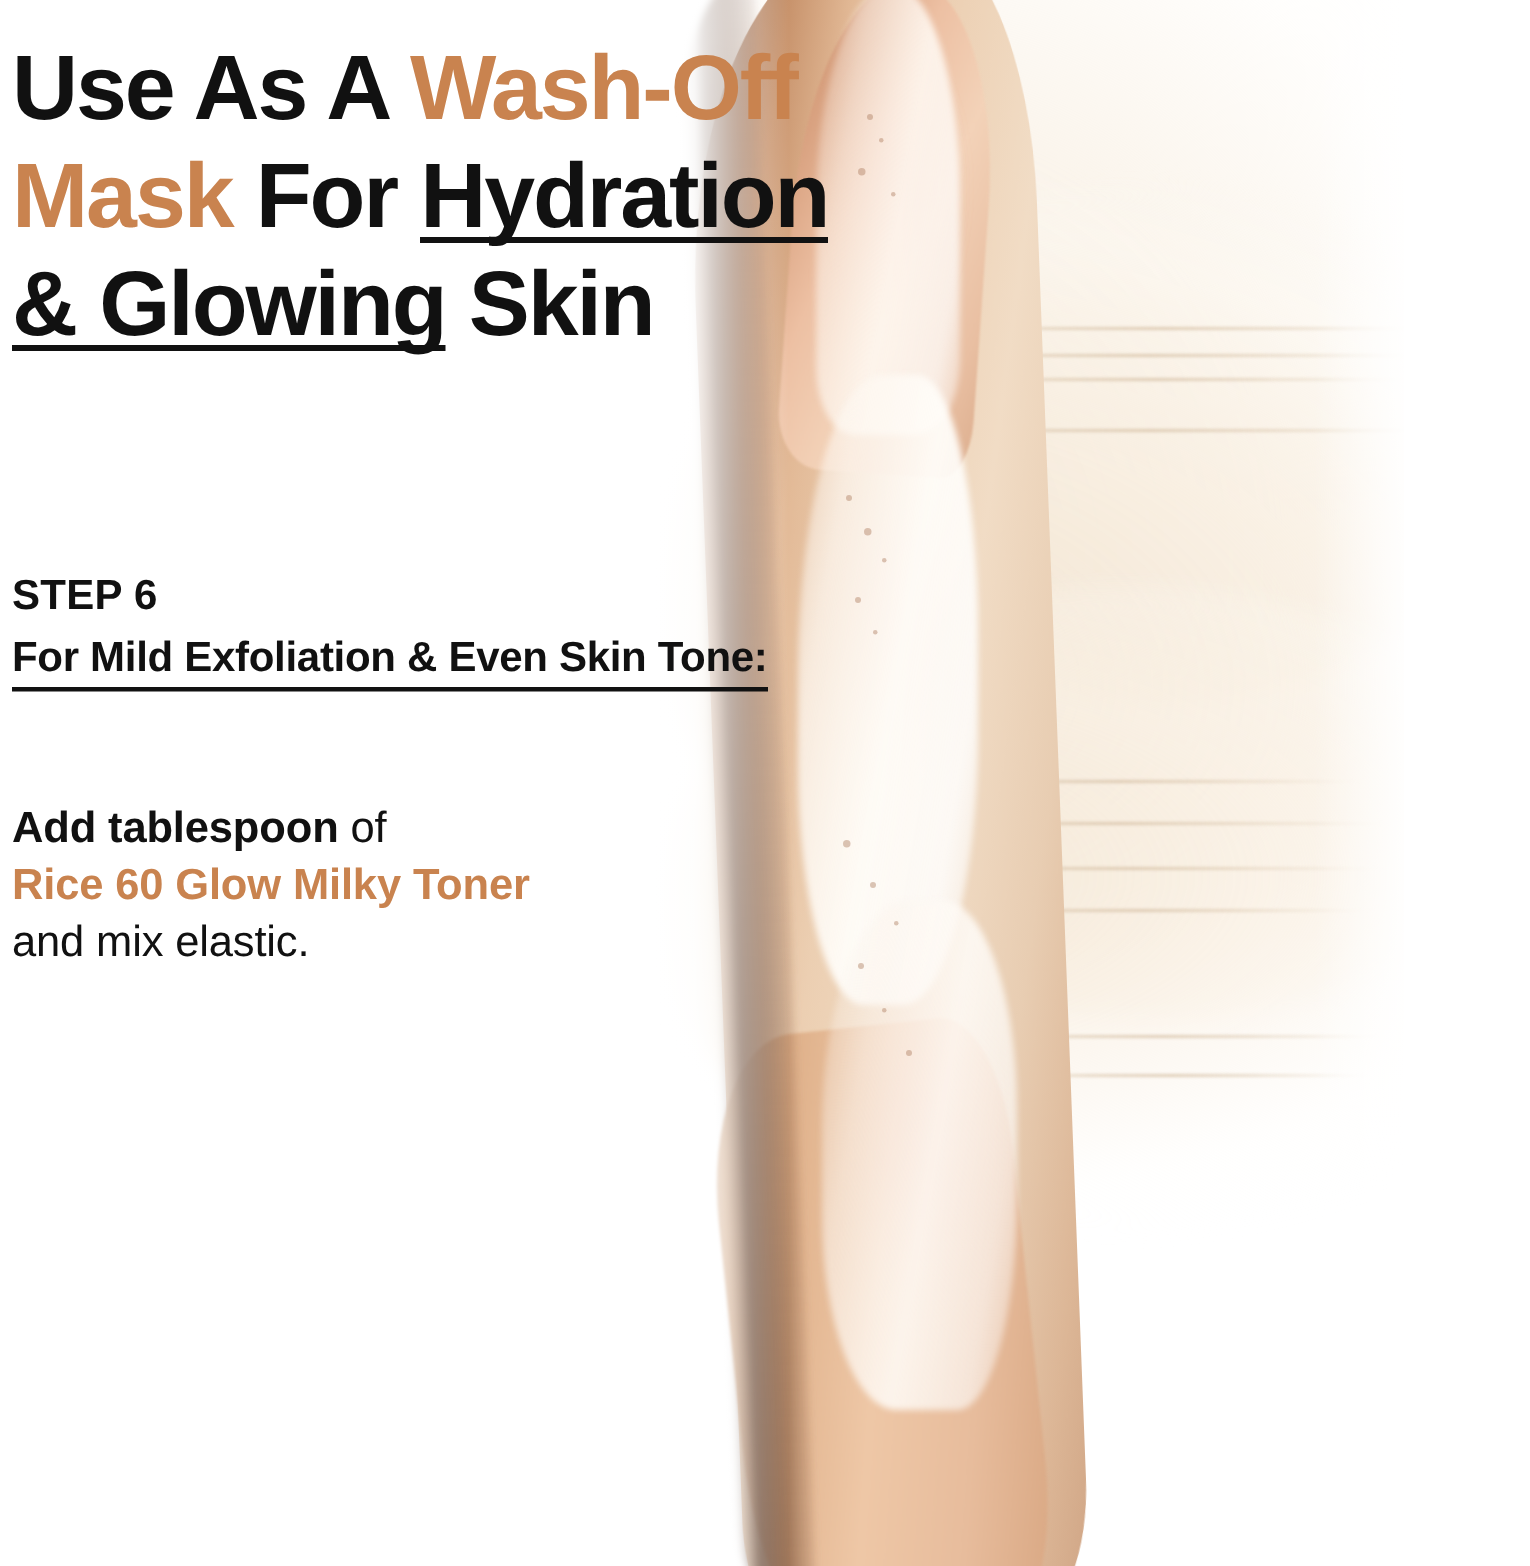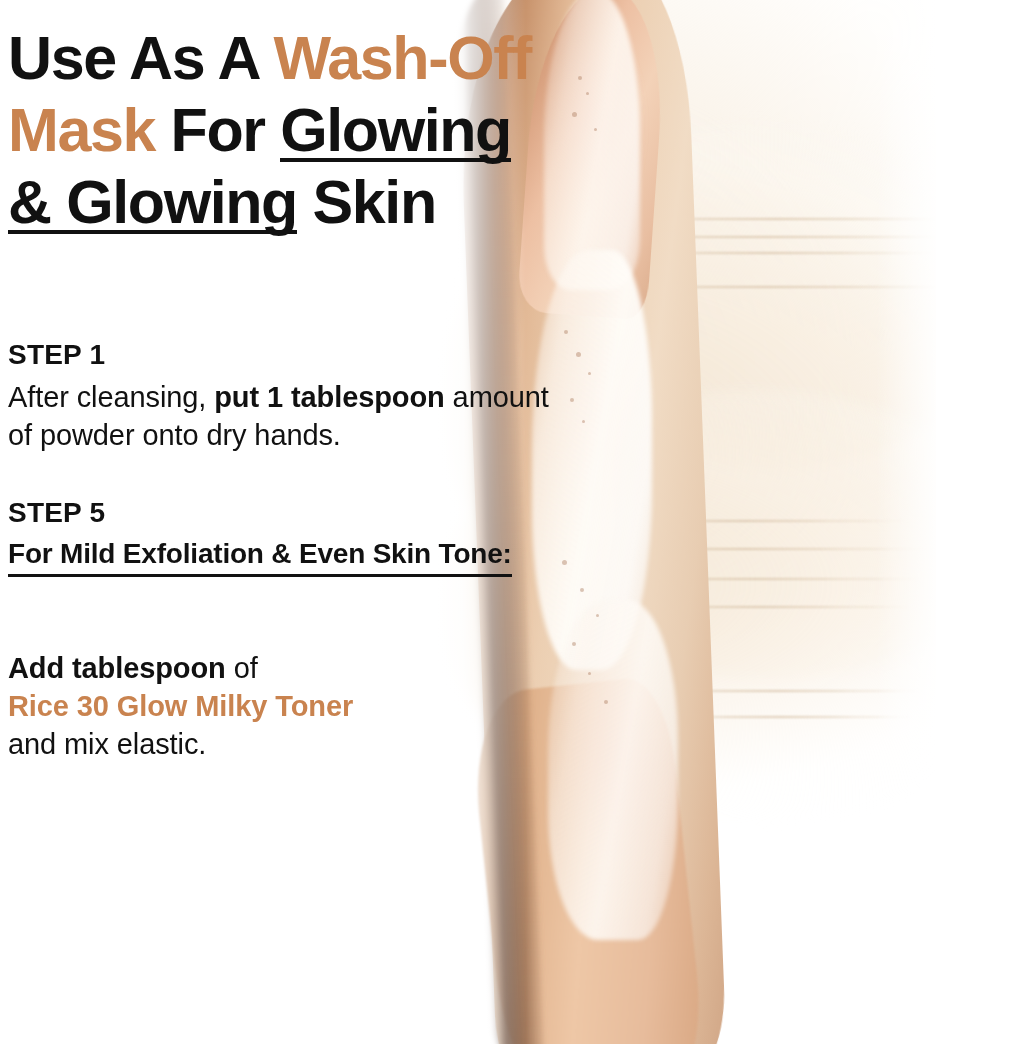--- a/index.html
+++ b/index.html
@@ -348,43 +348,37 @@
 
       <div class="photo-fade"></div>
       <div class="photo-fade-r"></div>
     </div>
   </div>
 
   <div class="content">
 
     <h1 class="headline">
       <span>Use As A </span><span class="accent">Wash-Off</span><br>
-      <span class="accent">Mask</span><span> For </span><span class="uline">Glowing</span><br>
+      <span class="accent">Mask</span><span> For </span><span class="uline">Hydration</span><br>
       <span class="uline">&amp; Glowing</span><span> Skin</span>
     </h1>
 
     <div class="steps">
 
+
+      <div class="gap-1"></div>
+
       <div class="block">
-        <div class="step-label">STEP 1</div>
-        <div class="step-body">
-          <span>After cleansing, </span><b>put 1 tablespoon</b><span> amount of powder onto dry hands.</span>
-        </div>
-      </div>
-
-      <div class="gap-1"></div>
-
-      <div class="block">
-        <div class="step-label">STEP 5</div>
+        <div class="step-label">STEP 6</div>
         <div class="sub-head">For Mild Exfoliation &amp; Even Skin Tone:</div>
       </div>
 
       <div class="gap-2"></div>
 
       <div class="block">
         <div class="step-body">
-          <b>Add tablespoon</b><span> of </span><br><span class="toner">Rice 30 Glow Milky Toner</span><br><span> and mix elastic.</span>
+          <b>Add tablespoon</b><span> of </span><br><span class="toner">Rice 60 Glow Milky Toner</span><br><span> and mix elastic.</span>
         </div>
       </div>
 
     </div>
   </div>
 </div>
 
 </body></html>

